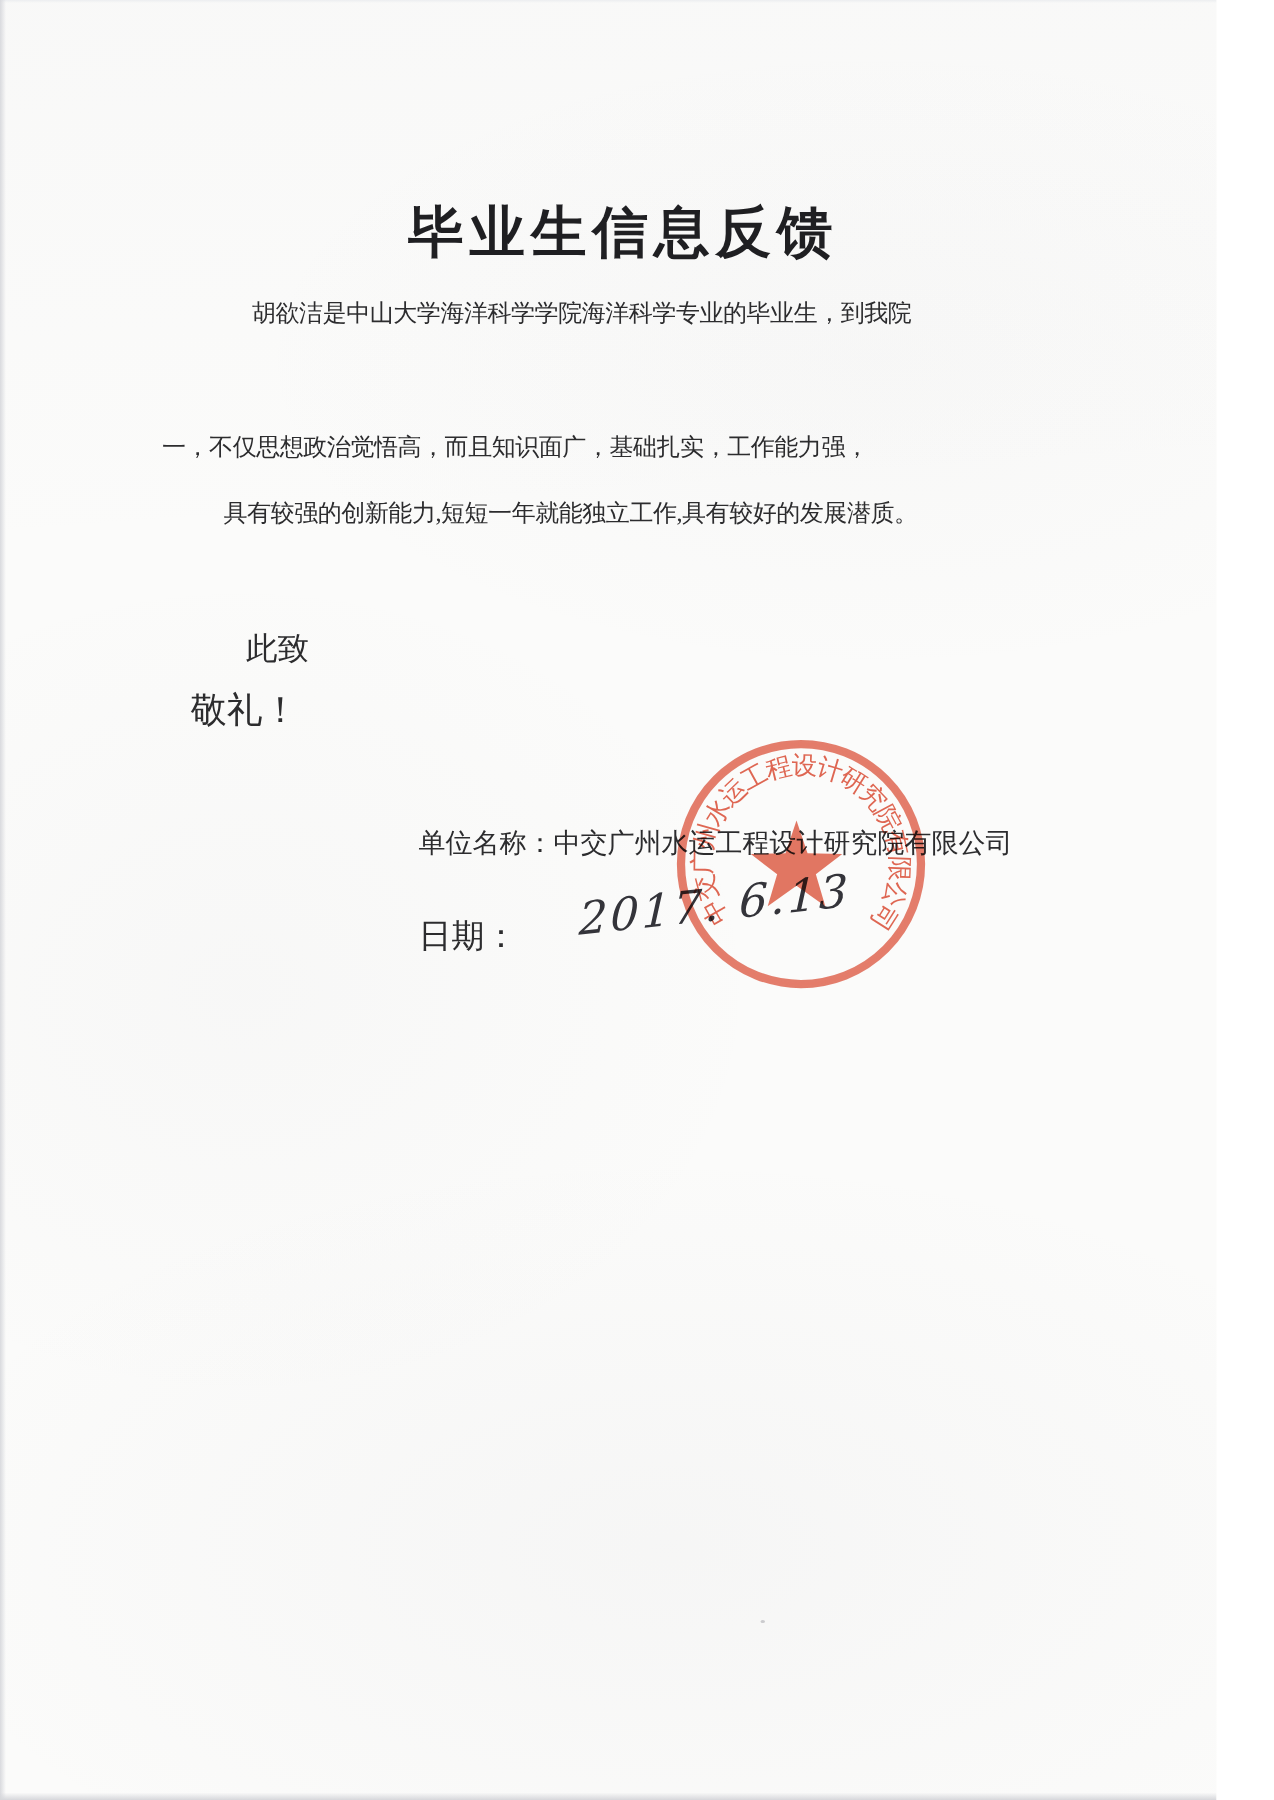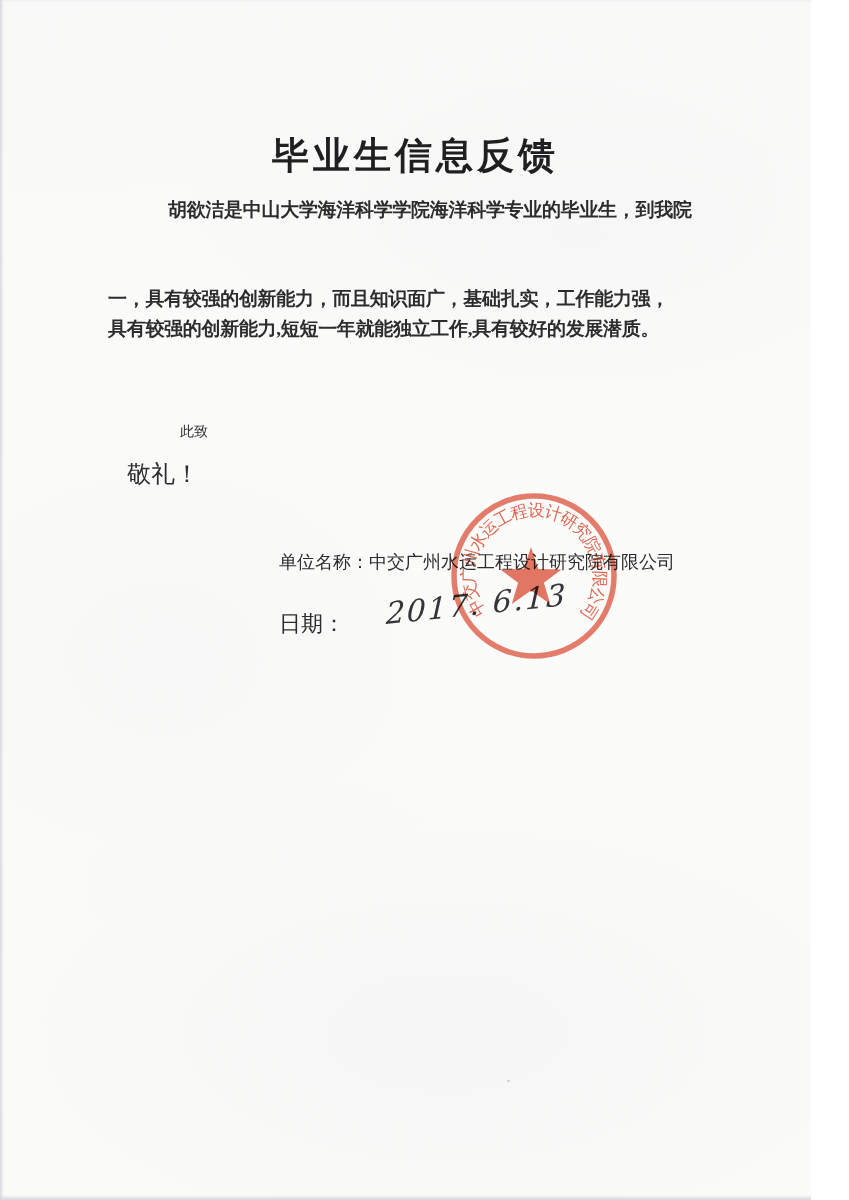--- a/index.html
+++ b/index.html
@@ -42,34 +42,33 @@
     font-size: 37px;
     font-weight: bold;
     letter-spacing: 4px;
     line-height: 42px;
     color: #1f1f22;
   }
   .para-line {
     position: absolute;
     left: 108px;
     width: 680px;
-    font-size: 19px;
+    font-size: 16px;
     letter-spacing: -0.3px;
     line-height: 26px;
     white-space: nowrap;
     color: #2c2c2e;
-    font-weight: bold;
   }
   .line-1 { top: 197px; padding-left: 60px; }
   .line-2 { top: 241px; }
   .line-3 { top: 286px; }
-  .line-4 { top: 316px; }
+  .line-4 { top: 330px; margin-left: 41px; }
   .salute-1 {
-    position: absolute; left: 180px; top: 419px;
-    font-size: 14px; line-height: 26px;
+    position: absolute; left: 164px; top: 419px;
+    font-size: 21px; line-height: 26px;
   }
   .salute-2 {
     position: absolute; left: 127px; top: 461px;
     font-size: 24px; line-height: 26px;
   }
   .unit-line {
     position: absolute; left: 279px; top: 549px;
     font-size: 18px; line-height: 27px; white-space: nowrap;
   }
   .date-line {
@@ -112,21 +111,21 @@
 <body>
 
 <div class="page">
   <div class="edge-top"></div>
   <div class="edge-left"></div>
   <div class="edge-bottom"></div>
 
   <h1 class="doc-title">毕业生信息反馈</h1>
 
   <div class="para-line line-1">胡欲洁是中山大学海洋科学学院海洋科学专业的毕业生，到我院</div>
-  <div class="para-line line-3">一，具有较强的创新能力，而且知识面广，基础扎实，工作能力强，</div>
+  <div class="para-line line-3">一，不仅思想政治觉悟高，而且知识面广，基础扎实，工作能力强，</div>
   <div class="para-line line-4">具有较强的创新能力,短短一年就能独立工作,具有较好的发展潜质。</div>
 
   <div class="salute-1">此致</div>
   <div class="salute-2">敬礼！</div>
 
   <div class="unit-line"><span>单位名称：</span><span>中交广州水运工程设计研究院有限公司</span></div>
 
   <div class="date-line"><span>日期：</span></div>
 
   <div class="stamp">

